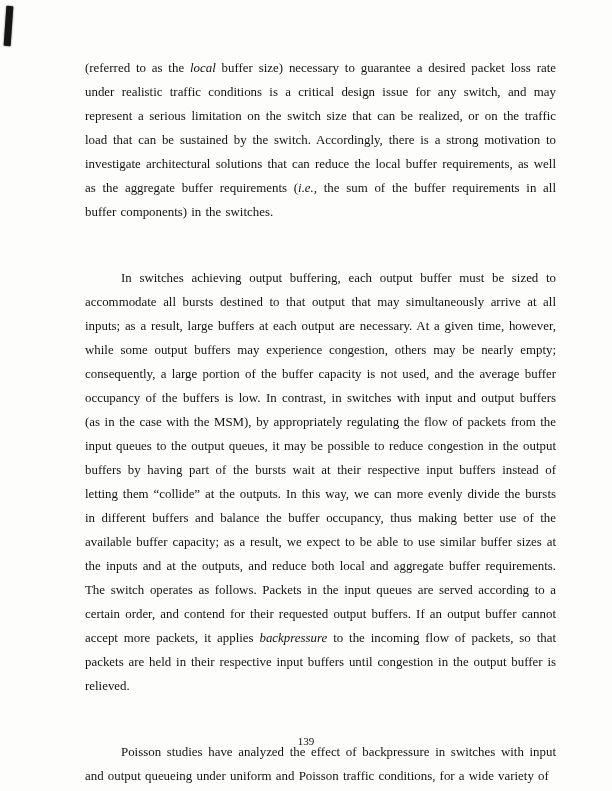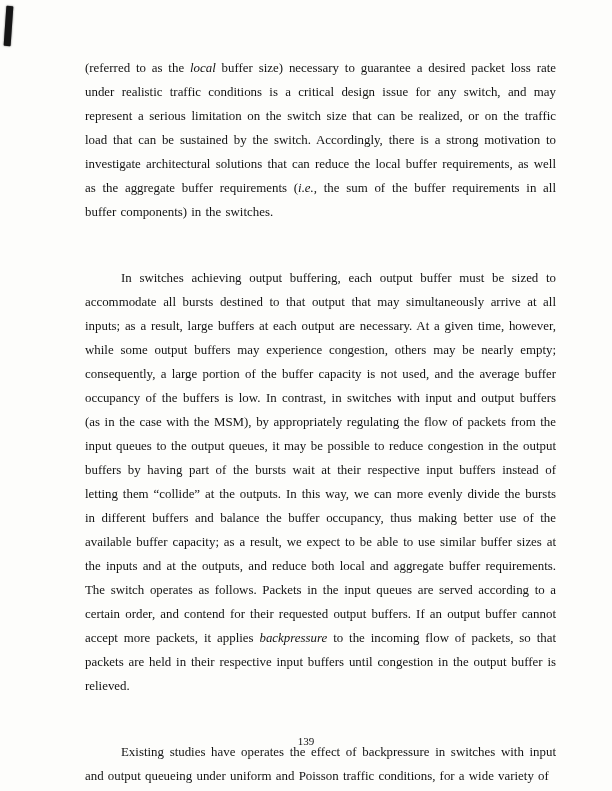--- a/index.html
+++ b/index.html
@@ -60,18 +60,18 @@
 </head>
 <body>
 
 <div class="page">
   <div class="scan-artifact"></div>
 
   <main class="text-block">
     <div>
         <p class="para"><span>(referred to as the </span><em>local</em><span> buffer size) necessary to guarantee a desired packet loss rate under realistic traffic conditions is a critical design issue for any switch, and may represent a serious limitation on the switch size that can be realized, or on the traffic load that can be sustained by the switch. Accordingly, there is a strong motivation to investigate architectural solutions that can reduce the local buffer requirements, as well as the aggregate buffer requirements (</span><em>i.e.</em><span>, the sum of the buffer requirements in all buffer components) in the switches.</span></p>
         <p class="para indent"><span>In switches achieving output buffering, each output buffer must be sized to accommodate all bursts destined to that output that may simultaneously arrive at all inputs; as a result, large buffers at each output are necessary. At a given time, however, while some output buffers may experience congestion, others may be nearly empty; consequently, a large portion of the buffer capacity is not used, and the average buffer occupancy of the buffers is low. In contrast, in switches with input and output buffers (as in the case with the MSM), by appropriately regulating the flow of packets from the input queues to the output queues, it may be possible to reduce congestion in the output buffers by having part of the bursts wait at their respective input buffers instead of letting them “collide” at the outputs. In this way, we can more evenly divide the bursts in different buffers and balance the buffer occupancy, thus making better use of the available buffer capacity; as a result, we expect to be able to use similar buffer sizes at the inputs and at the outputs, and reduce both local and aggregate buffer requirements. The switch operates as follows. Packets in the input queues are served according to a certain order, and contend for their requested output buffers. If an output buffer cannot accept more packets, it applies </span><em>backpressure</em><span> to the incoming flow of packets, so that packets are held in their respective input buffers until congestion in the output buffer is relieved.</span></p>
-        <p class="para indent"><span>Existing studies have operates the effect of backpressure in switches with input and output queueing under uniform and Poisson traffic conditions, for a wide variety of</span></p>
+        <p class="para indent"><span>Poisson studies have analyzed the effect of backpressure in switches with input and output queueing under uniform and Poisson traffic conditions, for a wide variety of</span></p>
       </div>
   </main>
 
   <div class="page-number">139</div>
 </div>
 
 </body></html>

